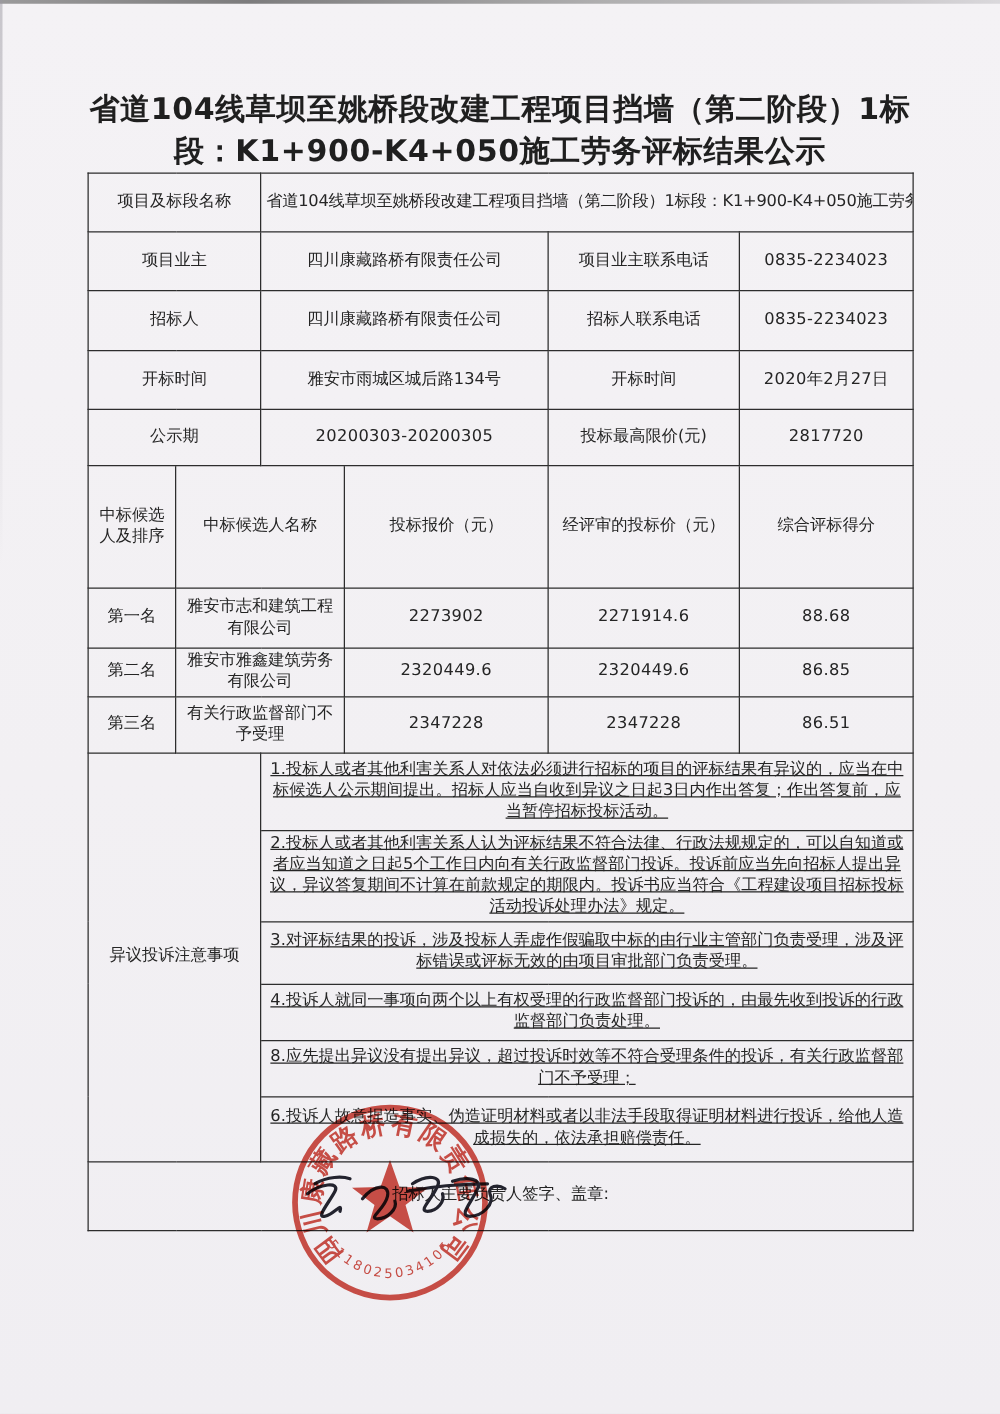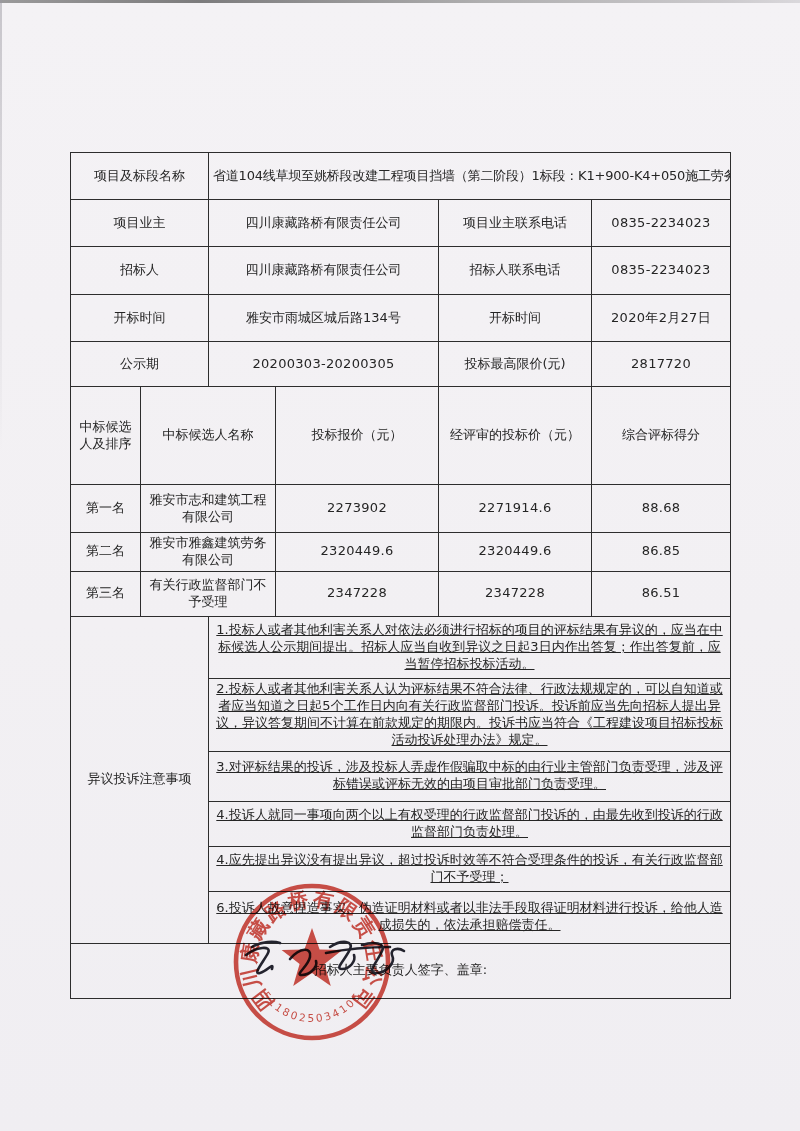--- a/index.html
+++ b/index.html
@@ -23,21 +23,21 @@
     opacity:.5;
   }
   .doc-title {
     position:absolute; top:70px; left:55px; width:690px;
     text-align:center;
     font-size:24px; font-weight:bold;
     line-height:1.42; letter-spacing:.5px;
     color:#1f1f1f;
   }
   table.main {
-    position:absolute; top:152px; left:70px;
+    position:absolute; top:138px; left:70px;
     width:660px; border-collapse:collapse; table-layout:fixed;
     background:transparent;
   }
   table.main td {
     border:1.6px solid #2d2d2d;
     font-size:13px; color:#252525;
     text-align:center; vertical-align:middle;
     padding:2px 4px; overflow:hidden;
     line-height:1.3;
   }
@@ -63,20 +63,21 @@
     pointer-events:none;
   }
 </style>
 </head>
 <body>
 
 <div class="page">
   <div class="scan-edge-top"></div>
   <div class="scan-edge-left"></div>
 
+  <div class="doc-title">省道104线草坝至姚桥段改建工程项目挡墙（第二阶段）1标段：K1+900-K4+050施工劳务评标结果公示</div>
 
   <table class="main">
     <colgroup>
       <col style="width:70px">
         <col style="width:68px">
         <col style="width:67px">
       <col style="width:163px">
         <col style="width:153px">
         <col style="width:139px">
     </colgroup>
@@ -149,21 +150,21 @@
     <tr style="height:73px">
       <td colspan="4" class="notice-text">2.投标人或者其他利害关系人认为评标结果不符合法律、行政法规规定的，可以自知道或者应当知道之日起5个工作日内向有关行政监督部门投诉。投诉前应当先向招标人提出异议，异议答复期间不计算在前款规定的期限内。投诉书应当符合《工程建设项目招标投标活动投诉处理办法》规定。</td>
     </tr>
     <tr style="height:50px">
       <td colspan="4" class="notice-text">3.对评标结果的投诉，涉及投标人弄虚作假骗取中标的由行业主管部门负责受理，涉及评标错误或评标无效的由项目审批部门负责受理。</td>
     </tr>
     <tr style="height:45px">
       <td colspan="4" class="notice-text">4.投诉人就同一事项向两个以上有权受理的行政监督部门投诉的，由最先收到投诉的行政监督部门负责处理。</td>
     </tr>
     <tr style="height:45px">
-      <td colspan="4" class="notice-text">4.应先提出异议没有提出异议，超过投诉时效等不符合受理条件的投诉，有关行政监督部门不予受理；</td>
+      <td colspan="4" class="notice-text">8.应先提出异议没有提出异议，超过投诉时效等不符合受理条件的投诉，有关行政监督部门不予受理；</td>
     </tr>
     <tr style="height:52px">
       <td colspan="4" class="notice-text">6.投诉人故意捏造事实、伪造证明材料或者以非法手段取得证明材料进行投诉，给他人造成损失的，依法承担赔偿责任。</td>
     </tr>
 
     <tr style="height:55px">
       <td colspan="6" class="sig-cell">招标人主要负责人签字、盖章:</td>
     </tr>
   </tbody>
     </table>

